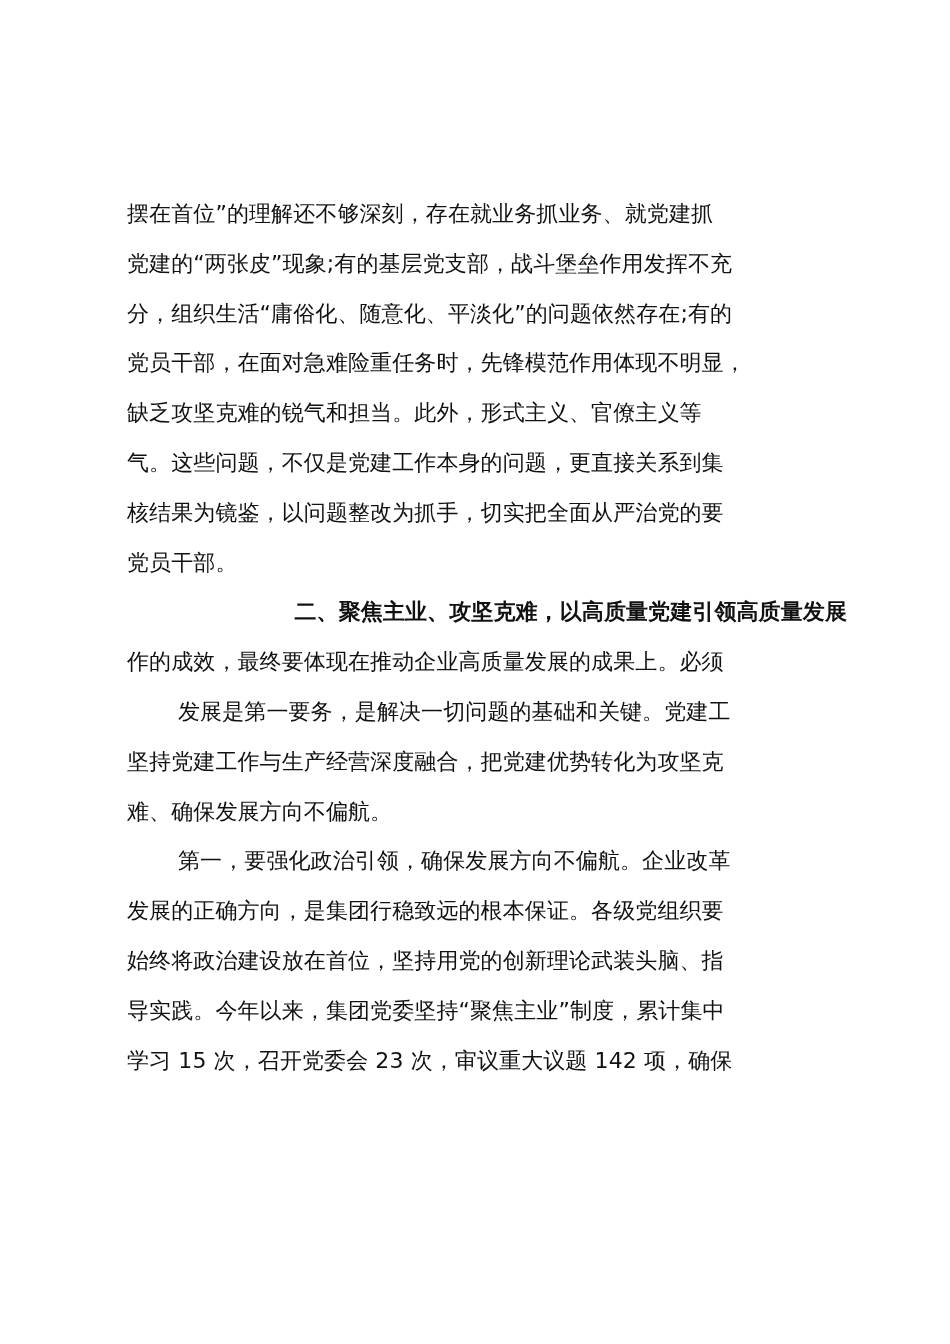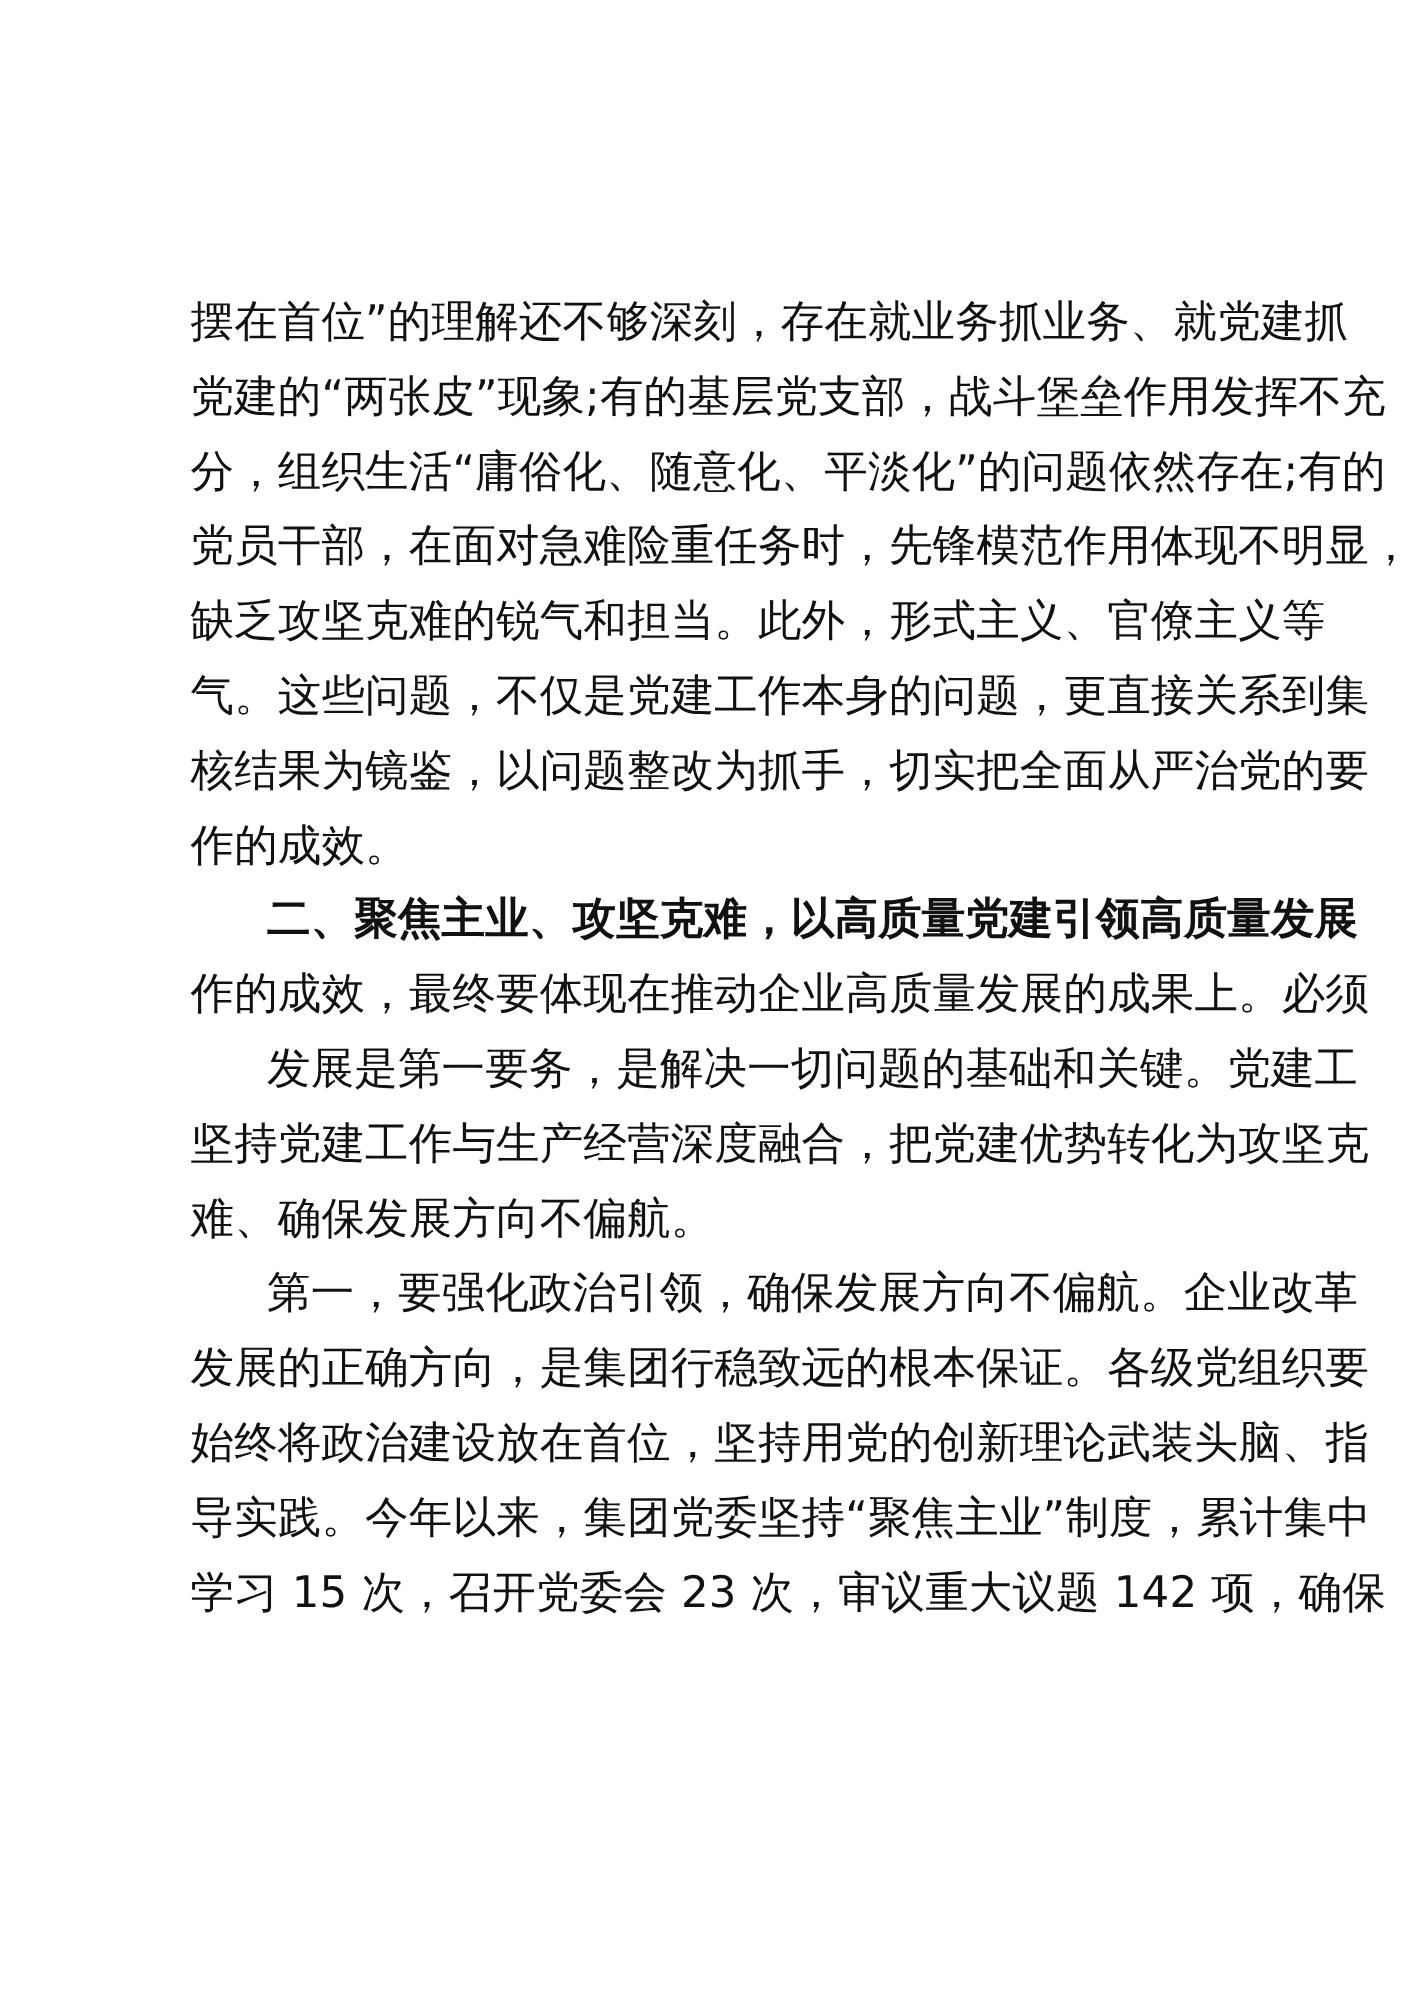--- a/index.html
+++ b/index.html
@@ -17,45 +17,46 @@
     }
     .page {
       position: absolute;
       left: 127px;
       top: 196px;
       width: 720px;
     }
     .line {
       height: 49.8px;
       line-height: 36px;
-      font-size: 29px;
+      font-size: 22px;
       white-space: nowrap;
       letter-spacing: 0.1px;
     }
     .indent {
       padding-left: 51px;
     }
     .heading {
       font-weight: bold;
+      text-align: right;
     }
   </style>
 </head>
 <body>
 
 <div class="page">
 
   <div>
     <div class="line">摆在首位”的理解还不够深刻，存在就业务抓业务、就党建抓</div>
     <div class="line">党建的“两张皮”现象;有的基层党支部，战斗堡垒作用发挥不充</div>
     <div class="line">分，组织生活“庸俗化、随意化、平淡化”的问题依然存在;有的</div>
     <div class="line">党员干部，在面对急难险重任务时，先锋模范作用体现不明显，</div>
     <div class="line">缺乏攻坚克难的锐气和担当。此外，形式主义、官僚主义等</div>
     <div class="line">气。这些问题，不仅是党建工作本身的问题，更直接关系到集</div>
     <div class="line">核结果为镜鉴，以问题整改为抓手，切实把全面从严治党的要</div>
-    <div class="line">作的成效。</div>
+    <div class="line">党员干部。</div>
   </div>
 
   <div>
     <div class="line indent heading">二、聚焦主业、攻坚克难，以高质量党建引领高质量发展</div>
   </div>
 
   <div>
     <div class="line">作的成效，最终要体现在推动企业高质量发展的成果上。必须</div>
     <div class="line indent">发展是第一要务，是解决一切问题的基础和关键。党建工</div>
     <div class="line">坚持党建工作与生产经营深度融合，把党建优势转化为攻坚克</div>

